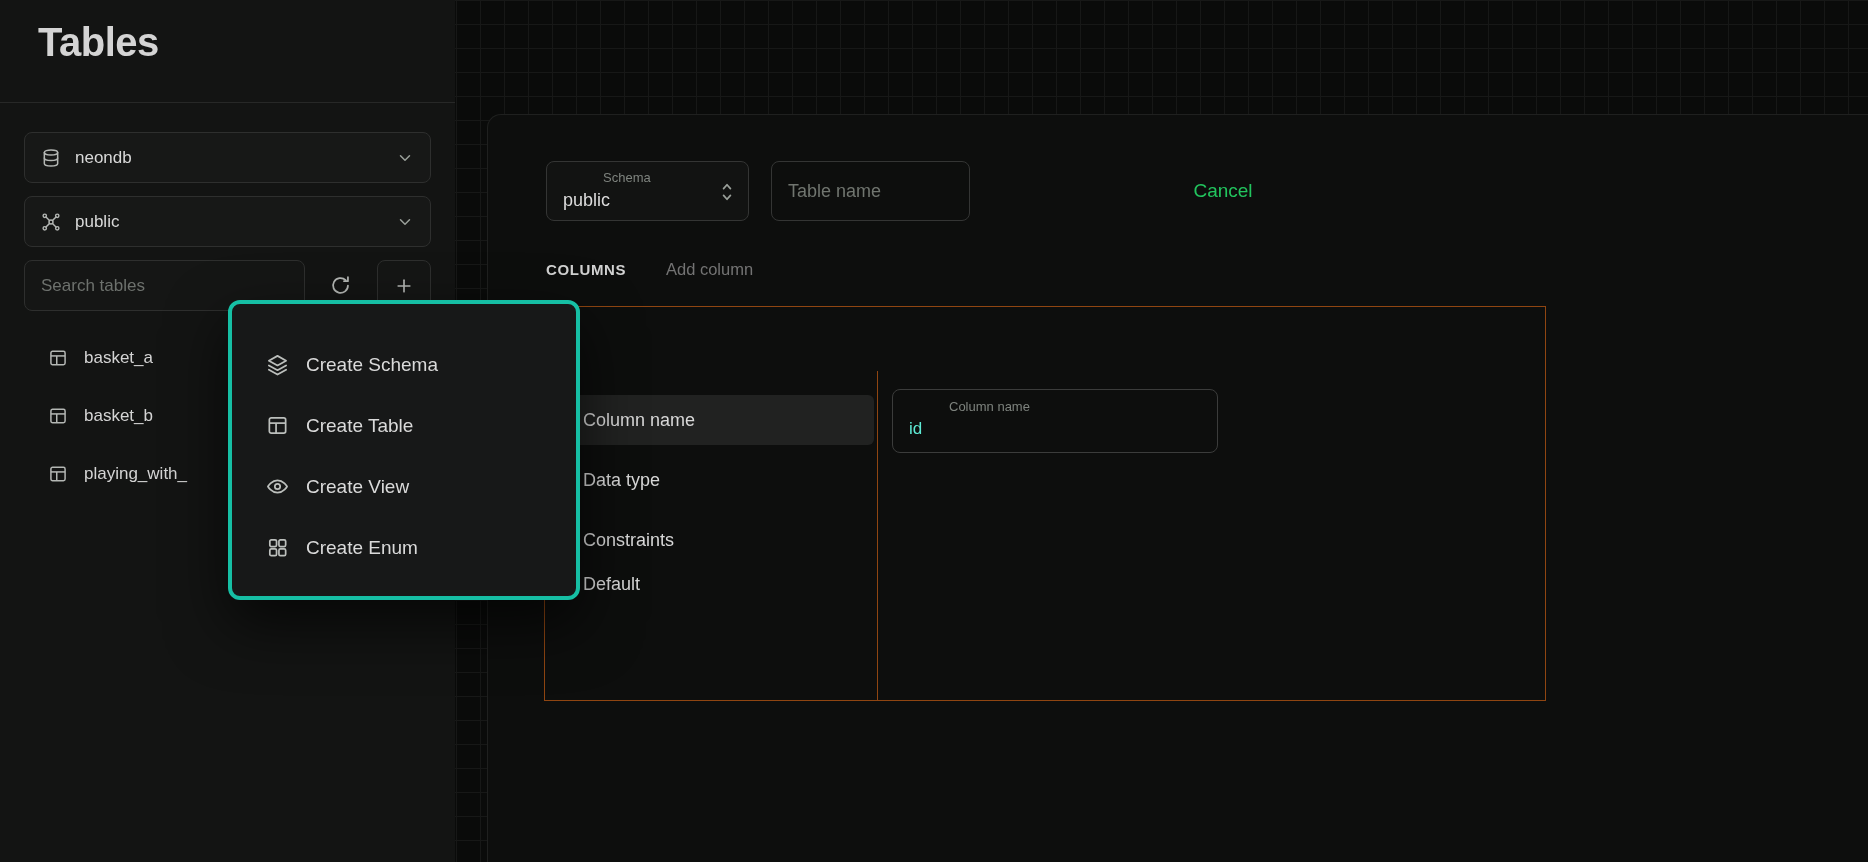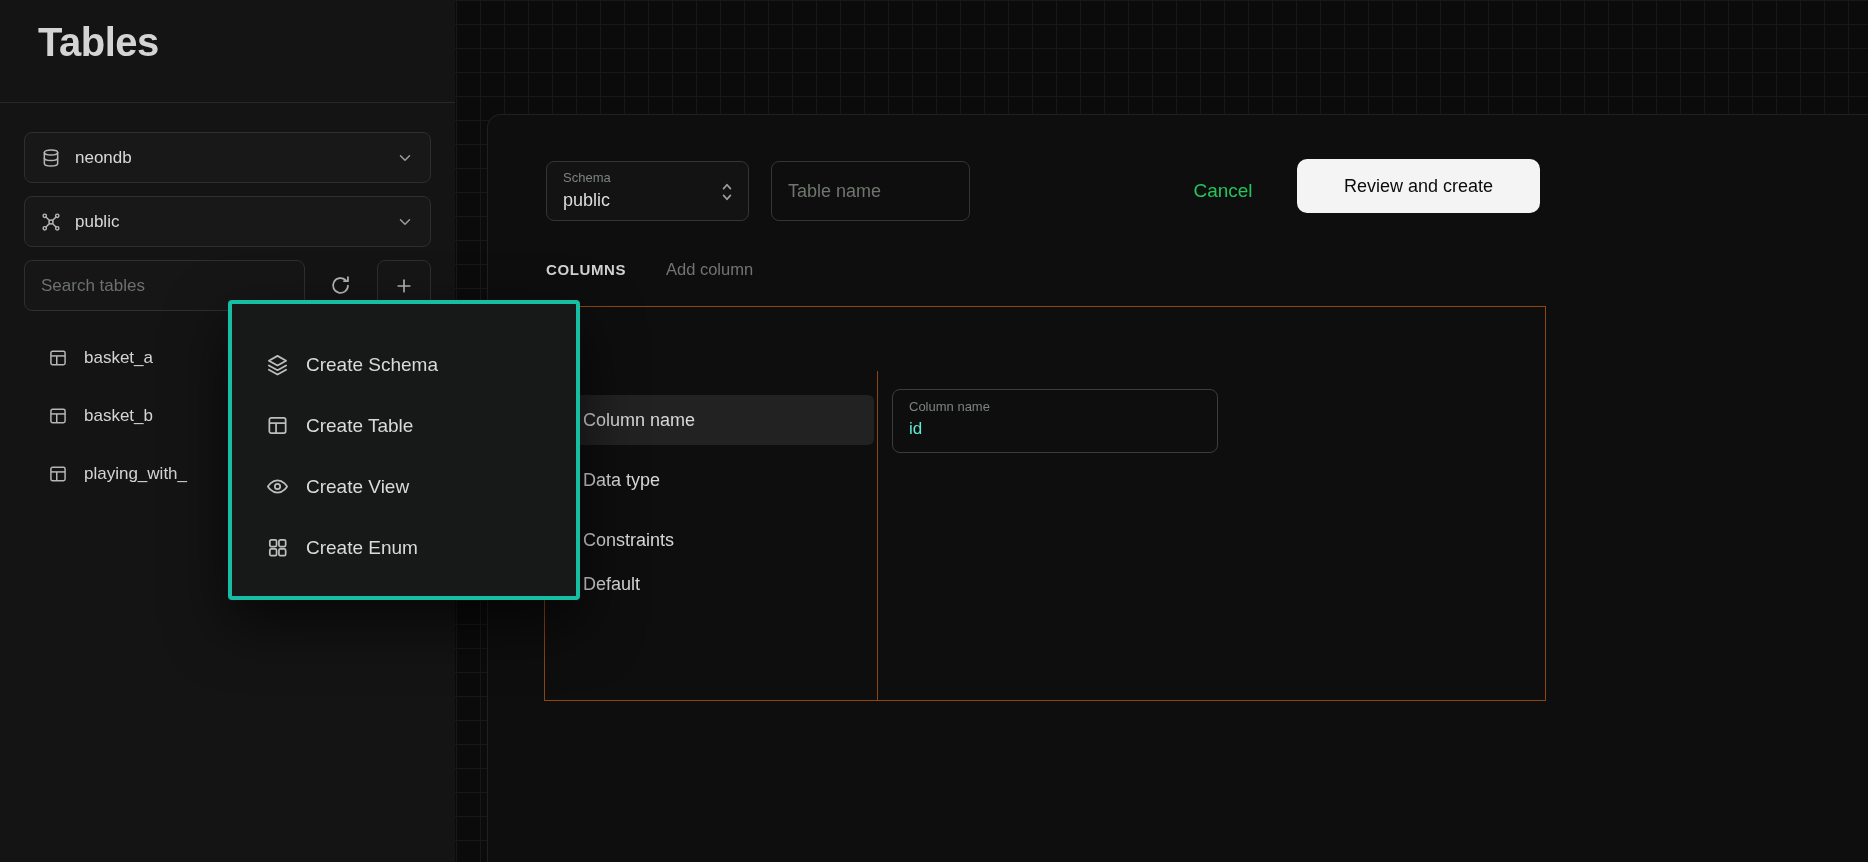--- a/index.html
+++ b/index.html
@@ -54,41 +54,41 @@
   }
   .table-row {
     position:absolute; left:24px; width:407px; height:44px;
     display:flex; align-items:center; gap:16px; padding:0 24px;
     border-radius:8px; cursor:pointer; font-size:17px; color:#d4d4d4;
   }
 
   
   .create-menu {
     position:absolute; left:228px; top:300px; width:352px; height:300px;
-    background:#171818; border:4px solid #16bfa4; border-radius:4px;
+    background:#171818; border:4px solid #16bfa4; border-radius:12px;
     box-shadow:0 24px 60px rgba(0,0,0,0.65); z-index:5; padding-top:30px;
   }
   .menu-item {
     height:61px; display:flex; align-items:center; gap:17px; padding:0 34px;
     font-size:19px; color:#dadada; cursor:pointer;
   }
   .menu-item .icon { color:#bcbfbc; }
 
   
   .main-panel {
     position:absolute; left:487px; top:114px; width:1381px; height:748px;
     background:#0d0e0d; border-top:1px solid #1f201f; border-left:1px solid #1f201f;
     border-top-left-radius:14px; z-index:1;
   }
   .schema-field {
     position:absolute; left:58px; top:46px; width:203px; height:60px;
     background:#121312; border:1px solid #343534; border-radius:8px;
     padding:8px 14px 0 16px; cursor:pointer;
   }
-  .field-label { display:block; font-size:13px; color:#7e837e; line-height:16px; }
+  .field-label { display:block; font-size:13px; color:#7e837e; line-height:16px;margin-left:40px; }
   .field-value { display:block; font-size:18px; color:#dcdcdc; line-height:24px; margin-top:2px; }
   .schema-field .updown { position:absolute; right:12px; top:18px; color:#9aa09a; }
   .tablename-wrap {
     position:absolute; left:283px; top:46px; width:199px; height:60px;
   }
   .tablename-input {
     width:100%; height:100%; background:transparent; border:1px solid #343534;
     border-radius:8px; color:#dcdcdc; font-size:18px; padding:0 16px; outline:none;
     font-family:"Liberation Sans", sans-serif;
   }
@@ -259,21 +259,20 @@
             <polyline points="6 18 10 22.5 14 18"></polyline>
         </svg>
       </span>
     </div>
 
     <div class="tablename-wrap">
       <input class="tablename-input" type="text" placeholder="Table name" style="">
     </div>
 
     <button class="cancel-btn">Cancel</button>
-    <button class="review-btn">Review and create</button>
 
     <div class="columns-label">COLUMNS</div>
     <div class="add-column-link">Add column</div>
 
     <div class="column-container">
 
 
       <div class="col-nav">
         <div class="col-nav-row selected" style="top:24px;">Column name</div>
         <div class="col-nav-row" style="top:84px;">Data type</div>

